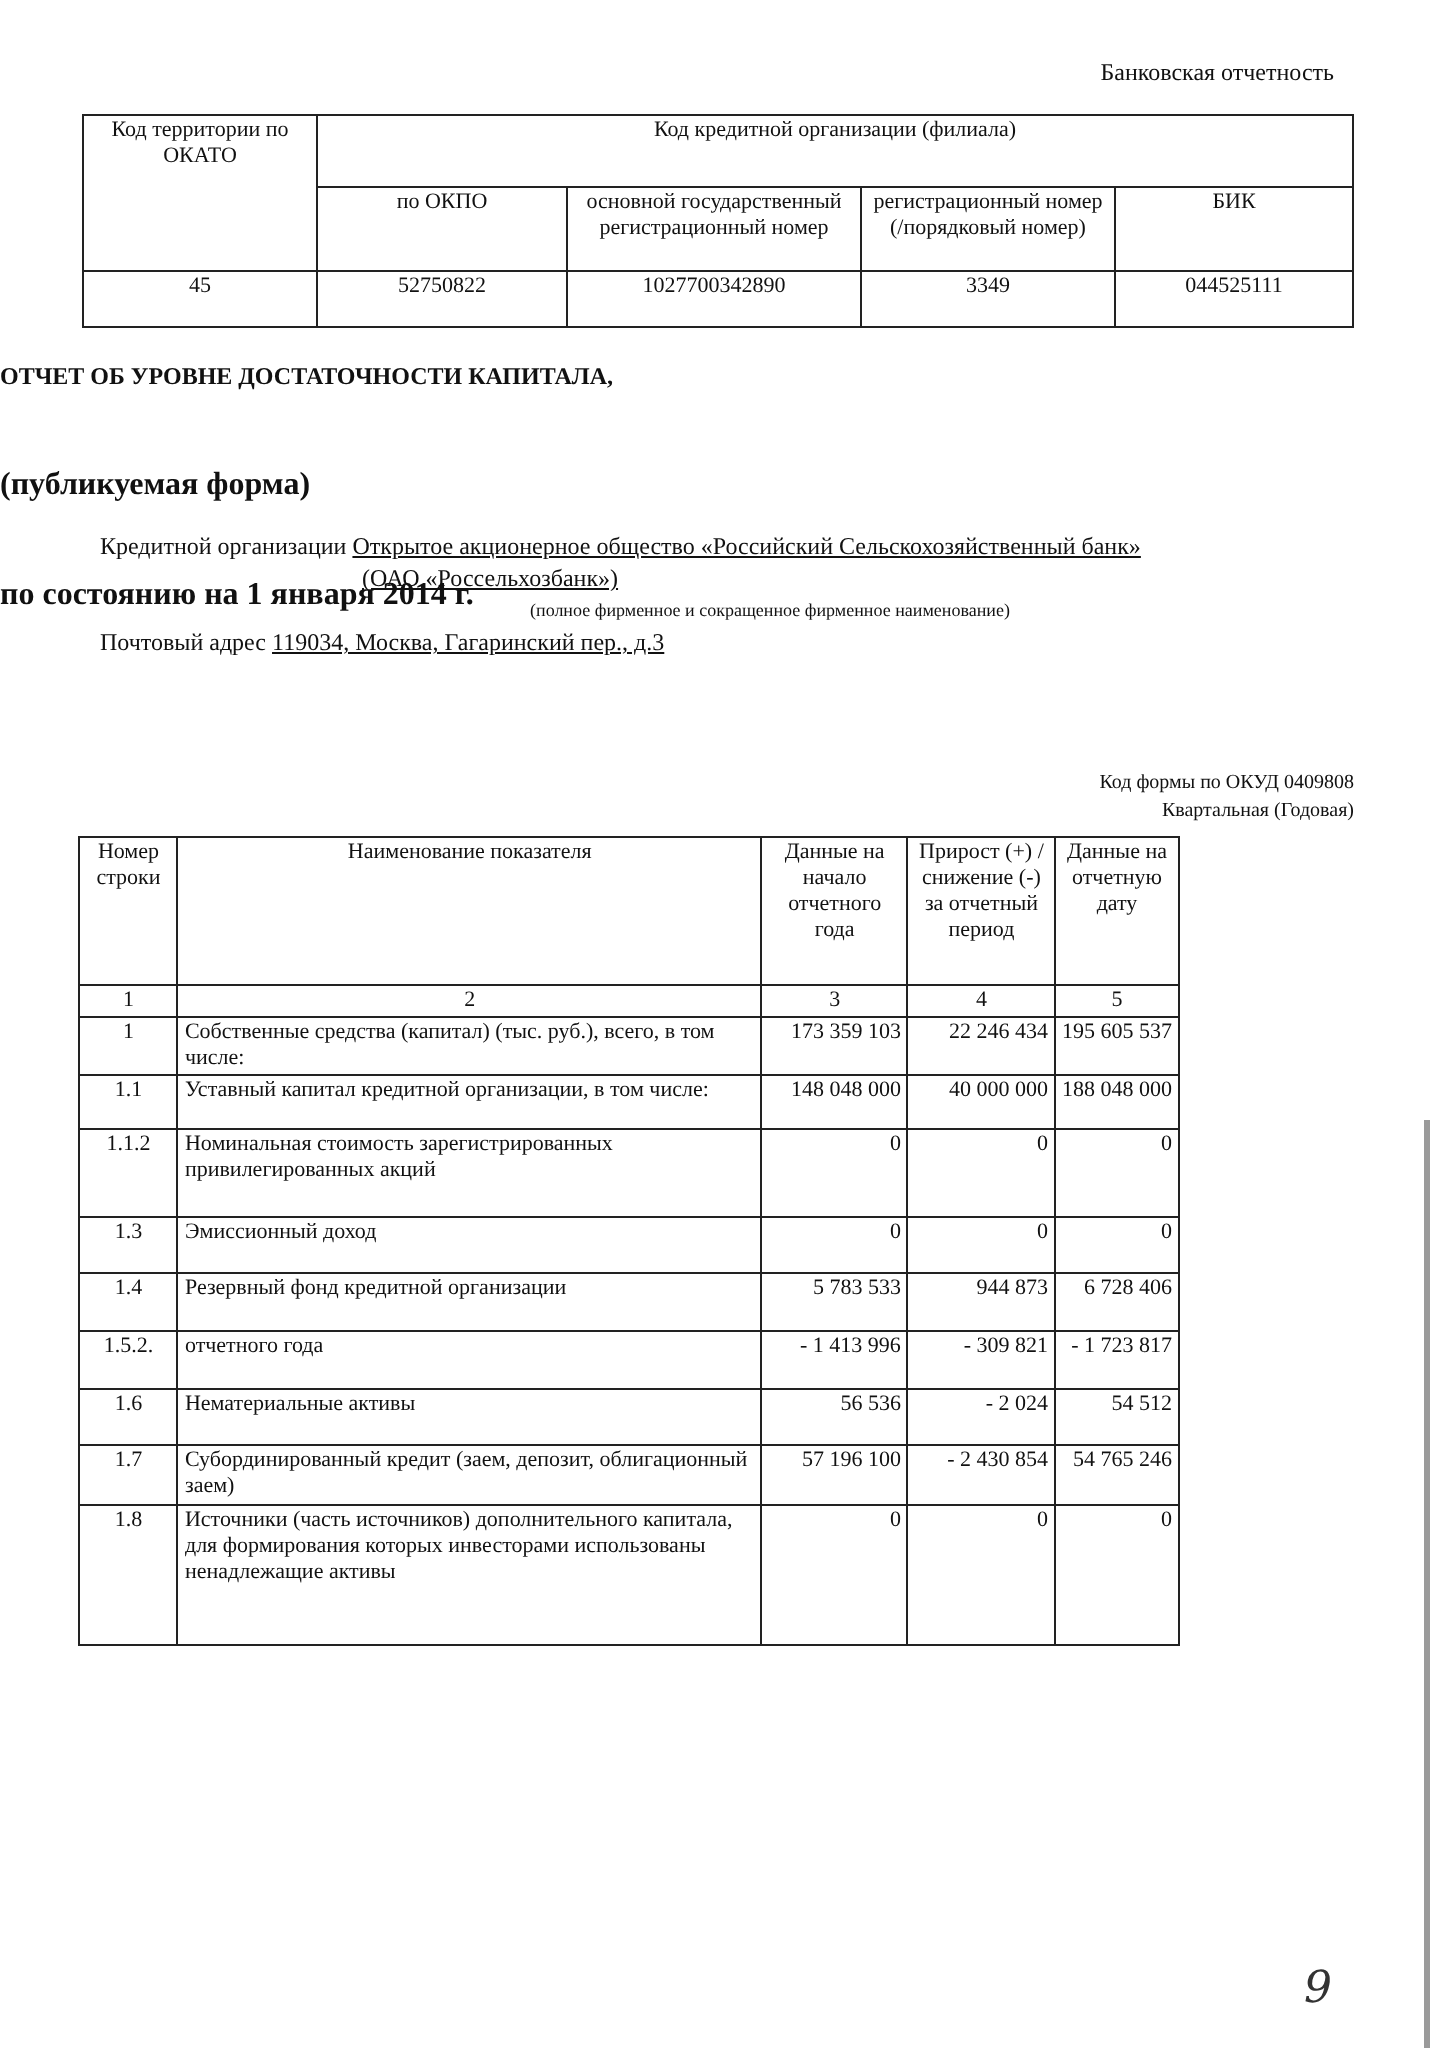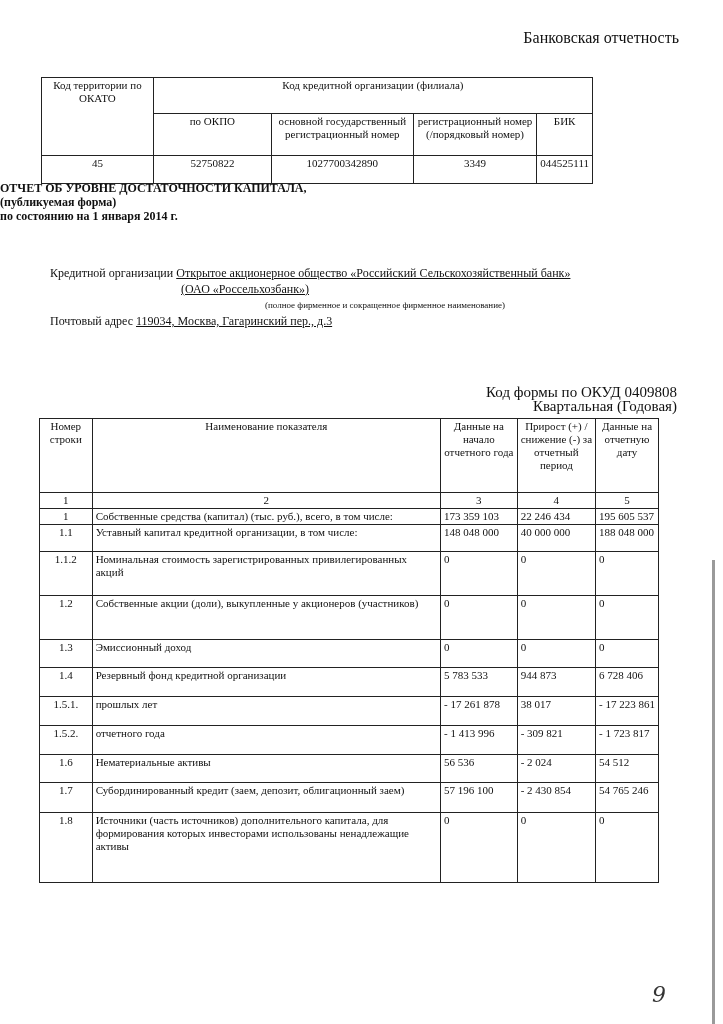--- a/index.html
+++ b/index.html
@@ -1,32 +1,32 @@
 <!DOCTYPE html>
 <html><head>
 <meta charset="utf-8">
 <style>
   html, body { margin:0; padding:0; background:#fff; }
   body { width:723px; height:1024px; position:relative; overflow:hidden;
          font-family:"Liberation Serif", serif; color:#111; font-size:11px; }
   .abs { position:absolute; }
   .right-edge { position:absolute; left:712px; top:560px; width:3px; height:470px; background:#9a9a9a; }
-  .hdr-label { right:44px; top:29px; font-size:16px; }
+  .hdr-label { right:56px; top:29px; font-size:12px; }
   table { border-collapse:collapse; }
   td { border:1px solid #222; vertical-align:top; padding:1px 3px; font-size:11px; line-height:13px; }
-  .codes { left:41px; top:57px; width:552px;margin-top:20px; }
+  .codes { left:41px; top:57px; width:636px; }
   .codes td { text-align:center; }
   .title { left:0; width:723px; top:181px; text-align:left; font-weight:bold; font-size:12px; line-height:14px; }
-  .title .sub { font-size:12px; }
+  .title .sub { font-size:16px;margin-top:41px; }
   .org { left:50px; top:265px; font-size:12px; line-height:16px; }
   .u { text-decoration:underline;text-align:right; }
   .note { font-size:9px;font-family:Liberation Serif, serif; }
-  .formcode { right:46px; top:385px; text-align:right; font-size:15px; line-height:14px; }
-  .main { left:39px; top:418px; width:620px; }
-  .main td.num { text-align:left; white-space:nowrap; }
+  .formcode { right:46px; top:385px; text-align:right; font-size:10px; line-height:14px; }
+  .main { left:39px; top:418px; width:551px; }
+  .main td.num { text-align:right; white-space:nowrap; }
   .main td.c { text-align:center; }
   .pagenum { left:652px; top:982px; font-size:22px; font-style:italic; font-family:"DejaVu Serif", serif; color:#333; }
 </style>
 </head>
 <body>
 
 <div class="right-edge"></div>
 
 <div class="abs hdr-label">Банковская отчетность</div>
 
@@ -100,47 +100,33 @@
     <td class="num">40 000 000</td>
     <td class="num">188 048 000</td>
   </tr>
   <tr style="height:44px">
     <td class="c">1.1.2</td>
     <td>Номинальная стоимость зарегистрированных привилегированных акций</td>
     <td class="num">0</td>
     <td class="num">0</td>
     <td class="num">0</td>
   </tr>
-  <tr style="height:44px">
-    <td class="c">1.2</td>
-    <td>Собственные акции (доли), выкупленные у акционеров (участников)</td>
-    <td class="num">0</td>
-    <td class="num">0</td>
-    <td class="num">0</td>
-  </tr>
   <tr style="height:28px">
     <td class="c">1.3</td>
     <td>Эмиссионный доход</td>
     <td class="num">0</td>
     <td class="num">0</td>
     <td class="num">0</td>
   </tr>
   <tr style="height:29px">
     <td class="c">1.4</td>
     <td>Резервный фонд кредитной организации</td>
     <td class="num">5 783 533</td>
     <td class="num">944 873</td>
     <td class="num">6 728 406</td>
-  </tr>
-  <tr style="height:29px">
-    <td class="c">1.5.1.</td>
-    <td>прошлых лет</td>
-    <td class="num">- 17 261 878</td>
-    <td class="num">38 017</td>
-    <td class="num">- 17 223 861</td>
   </tr>
   <tr style="height:29px">
     <td class="c">1.5.2.</td>
     <td>отчетного года</td>
     <td class="num">- 1 413 996</td>
     <td class="num">- 309 821</td>
     <td class="num">- 1 723 817</td>
   </tr>
   <tr style="height:28px">
     <td class="c">1.6</td>

